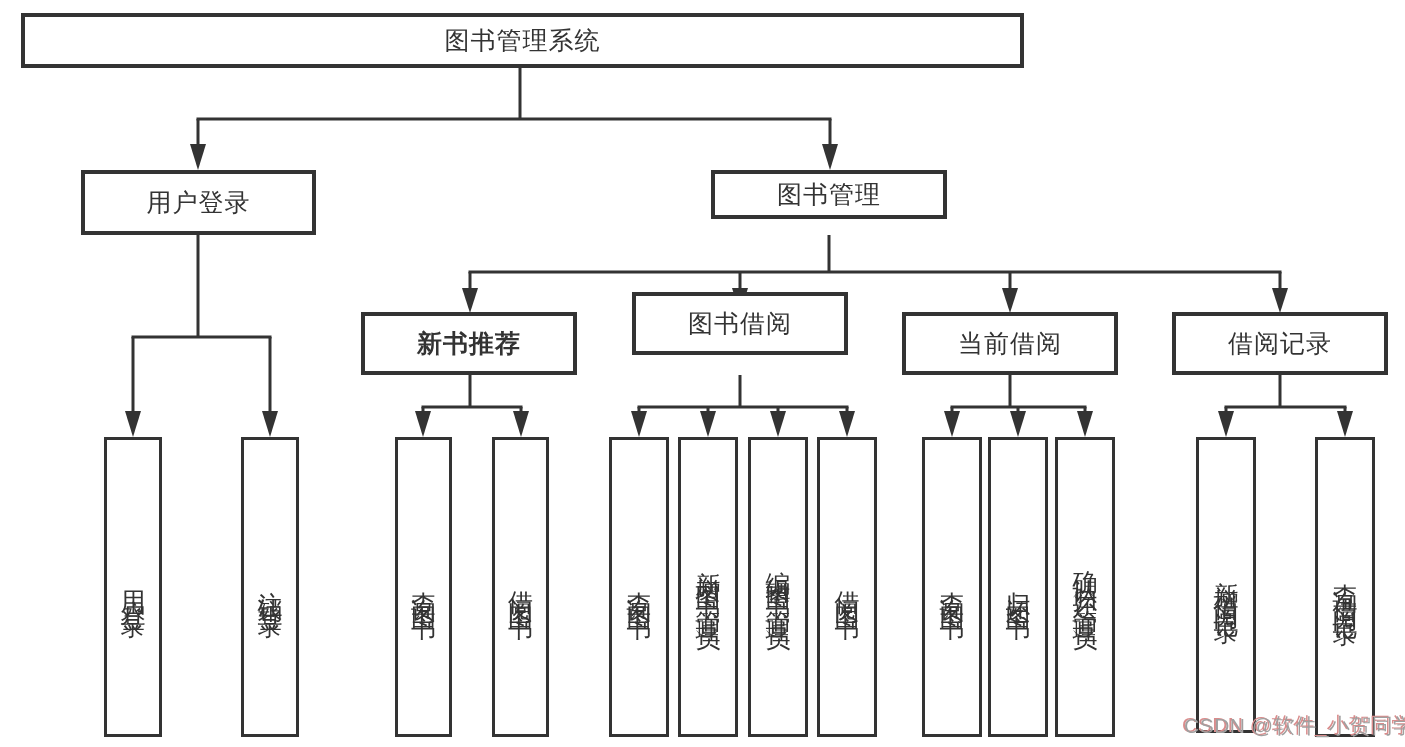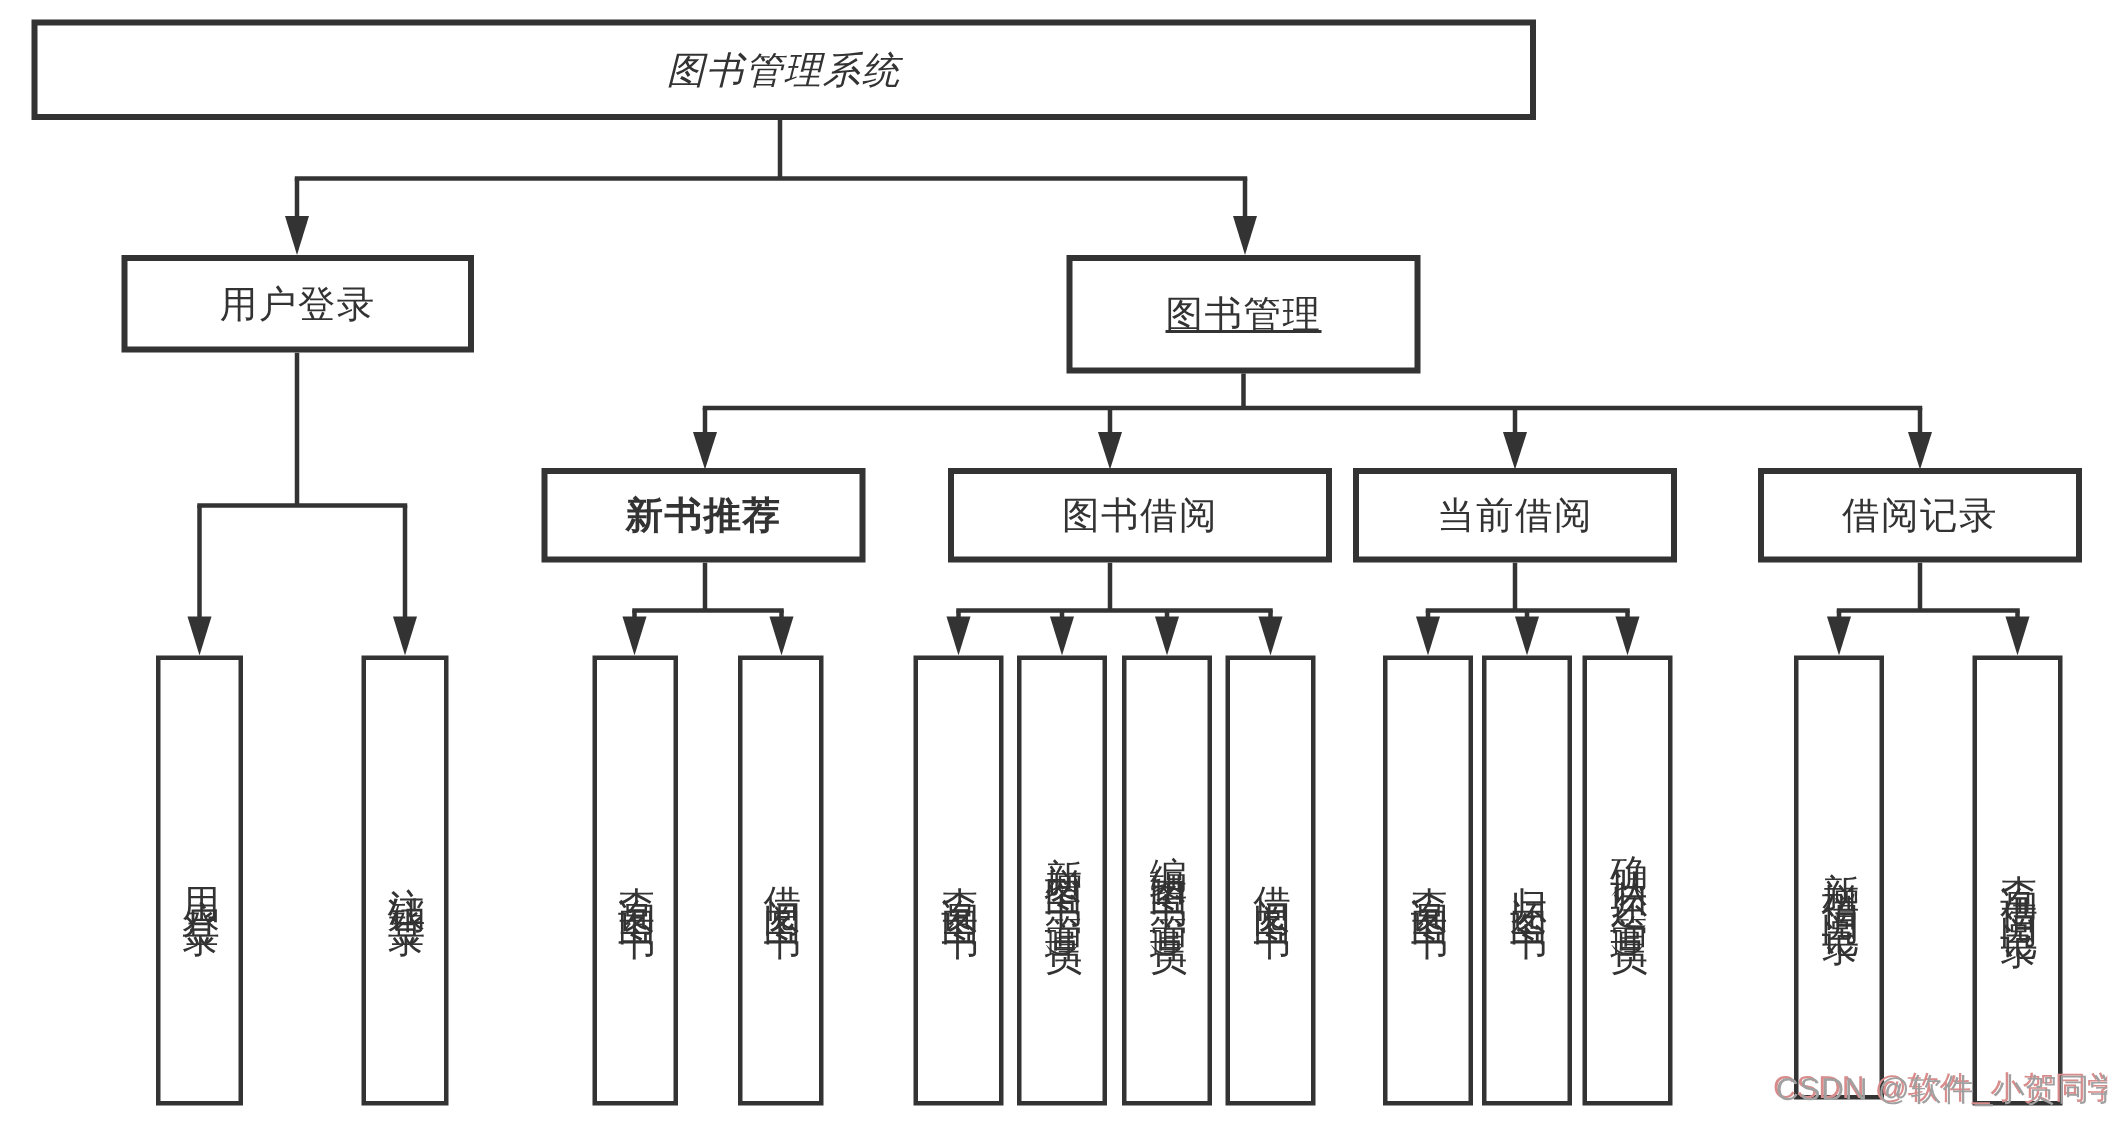--- a/index.html
+++ b/index.html
@@ -122,35 +122,35 @@
     <g>
       <path d="M1280,375 V407"></path>
       <path d="M1224.5,407 H1346.5"></path>
       <path d="M1226,407 V414"></path>
       <polygon points="1218,411 1234,411 1226,437"></polygon>
       <path d="M1345,407 V414"></path>
       <polygon points="1337,411 1353,411 1345,437"></polygon>
     </g>
   </svg>
 
-  <div class="node" style="left:21px;top:13px;width:1003px;height:67px;font-style:italic;">
+  <div class="node" style="left:21px;top:13px;width:1003px;height:55px;">
     <span>图书管理系统</span>
   </div>
 
   <div class="node" style="left:81px;top:170px;width:235px;height:65px;">
     <span>用户登录</span>
   </div>
-  <div class="node" style="left:711px;top:170px;width:236px;height:79px;text-decoration:underline;">
+  <div class="node" style="left:711px;top:170px;width:236px;height:49px;">
     <span>图书管理</span>
   </div>
 
   <div class="node" style="left:361px;top:312px;width:216px;height:63px;font-weight:bold;">
     <span>新书推荐</span>
   </div>
-  <div class="node" style="left:632px;top:312px;width:256px;height:63px;">
+  <div class="node" style="left:632px;top:292px;width:216px;height:63px;">
     <span>图书借阅</span>
   </div>
   <div class="node" style="left:902px;top:312px;width:216px;height:63px;">
     <span>当前借阅</span>
   </div>
   <div class="node" style="left:1172px;top:312px;width:216px;height:63px;">
     <span>借阅记录</span>
   </div>
 
   <div class="node leaf" style="left:104px;top:437px;width:58px;height:300px;">

